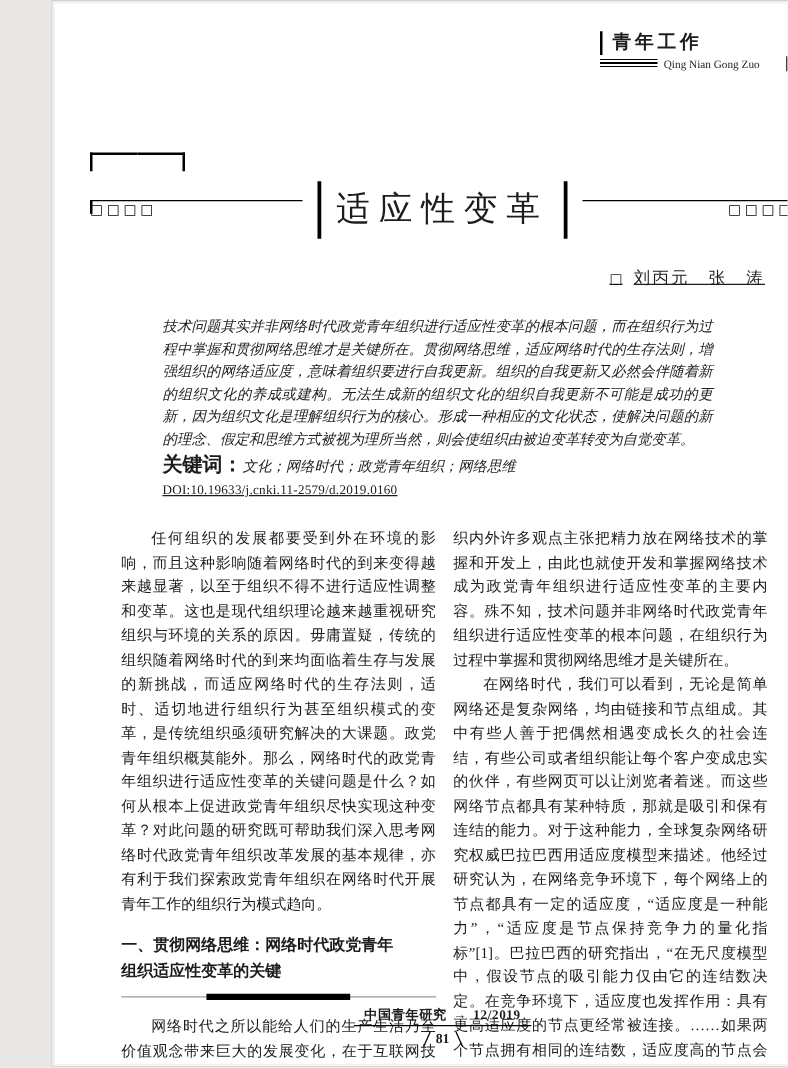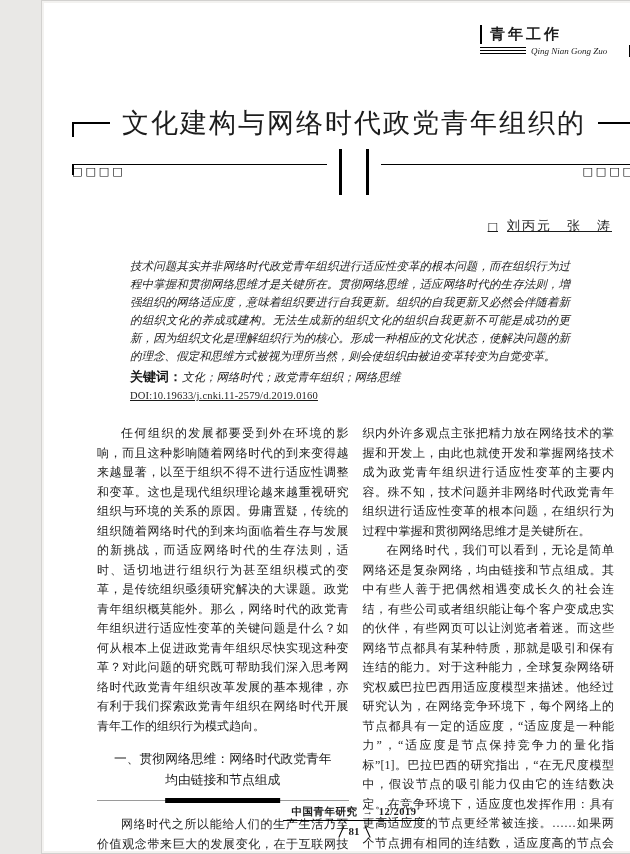--- a/index.html
+++ b/index.html
@@ -13,21 +13,21 @@
     font-family:"Liberation Serif","DejaVu Serif",serif;
     color:#1c1c1c;
     overflow:hidden;
     margin-left:41px;
   }
   
   .cat{position:absolute;top:24px;right:36px;width:150px;}
   .cat-cn{font-size:15px;font-weight:bold;letter-spacing:3px;border-left:2px solid #000;padding-left:8px;line-height:1.25;}
   .cat-sub{display:flex;align-items:center;border-right:1.5px solid #000;padding:1px 3px 1px 0;margin-top:1px;}
   .lines3{width:46px;height:7px;background:repeating-linear-gradient(#000 0 1px,transparent 1px 3px);margin-right:5px;flex:none;}
-  .cat-en{font-size:9px;font-style:italic;white-space:nowrap;}
+  .cat-en{font-size:9px;white-space:nowrap;}
   
   .title-block{padding-top:104px;}
   .t-row1{display:flex;align-items:flex-start;padding:0 30px;}
   .corner{width:36px;height:13px;margin-top:17px;flex:none;}
   .corner.l{border-top:2px solid #000;border-left:2px solid #000;}
   .corner.r{border-top:2px solid #000;border-right:2px solid #000;}
   .t-text1{flex:1;text-align:center;font-size:27px;letter-spacing:2px;line-height:36px;white-space:nowrap;}
   .t-row2{display:flex;align-items:flex-start;padding:0 30px;margin-top:8px;}
   .deco{flex:1;position:relative;border-top:1.5px solid #000;height:16px;margin-top:15px;display:flex;}
   .deco.l::before{content:"";position:absolute;left:0;top:-1px;width:1.5px;height:11px;background:#000;}
@@ -37,29 +37,29 @@
   .vbar{width:3px;height:46px;background:#000;margin:0 12px;flex:none;}
   .t-text2{font-size:27px;letter-spacing:7px;line-height:44px;white-space:nowrap;}
   
   .authors{text-align:right;padding-right:54px;margin-top:22px;font-size:13px;letter-spacing:2px;text-decoration:underline;}
   .authors .box{font-family:"DejaVu Sans",sans-serif;font-size:11px;margin-right:9px;letter-spacing:0;}
   
   .abstract{display:flex;margin:22px 96px 0 88px;font-size:11.5px;line-height:18px;text-align:justify;}
   .ab-label{font-weight:bold;white-space:nowrap;flex:none;width:46px;font-size:12px;}
   .ab-text{font-style:italic;}
   .keywords{margin:3px 80px 0 88px;font-size:11.5px;line-height:18px;}
-  .kw-label{font-weight:bold;font-size:13px;}
+  .kw-label{font-weight:bold;font-size:16px;}
   .kw-text{font-style:italic;}
   .doi{margin:2px 80px 0 88px;font-size:10.5px;line-height:16px;letter-spacing:.2px;text-decoration:underline;}
   
   .columns{display:flex;gap:14px;margin:20px 52px 0 55px;font-size:12px;line-height:19.5px;text-align:justify;}
   .col{flex:1;min-width:0;}
   .col p{margin:0;text-indent:2em;}
   .col p.cont{text-indent:0;}
-  .sec-heading{margin-top:13px;font-weight:normal;text-align:center;font-size:12.8px;line-height:21px;text-indent:0;}
+  .sec-heading{margin-top:13px;font-weight:bold;text-align:left;font-size:12.8px;line-height:21px;text-indent:0;}
   .sec-heading span{display:block;}
   .rule{position:relative;height:6px;margin:7px 0 11px;}
   .rule-thin{position:absolute;left:0;right:0;top:2px;height:1px;background:#9a9a9a;}
   .rule-bar{position:absolute;left:50%;transform:translateX(-50%);top:0;width:46%;height:4.5px;background:#000;}
   
   .footer{position:absolute;bottom:14px;left:0;right:0;text-align:center;}
   .footer-line{display:inline-block;border-bottom:1px solid #000;padding:0 8px 1px;font-size:10.5px;font-weight:bold;letter-spacing:.5px;}
   .footer-line .arrow{font-weight:normal;padding:0 2px;}
   .pagenum-wrap{margin-top:0;}
   .pagenum{position:relative;display:inline-block;font-size:11px;font-weight:bold;padding:0 11px;line-height:13px;}
@@ -76,28 +76,28 @@
     <div class="cat-cn">青年工作</div>
     <div class="cat-sub">
       <span class="lines3"></span>
       <span class="cat-en">Qing Nian Gong Zuo</span>
     </div>
   </div>
 
   <div class="title-block">
     <div class="t-row1">
       <span class="corner l"></span>
-      <span class="t-text1">文化建构与网络时代政党青年组织的</span>
       <span class="corner r"></span>
     </div>
     <div class="t-row2">
       <span class="deco l">
           <span class="sq">□□□□</span>
         </span>
       <span class="vbar"></span>
+      <span class="t-text2">适应性变革</span>
       <span class="vbar"></span>
       <span class="deco r">
           <span class="sq">□□□□</span>
         </span>
     </div>
   </div>
 
   <div class="authors">
     <span class="box">□</span><span>刘丙元　张　涛</span>
   </div>
@@ -110,21 +110,21 @@
     <span class="kw-label">关键词：</span><span class="kw-text">文化；网络时代；政党青年组织；网络思维</span>
   </div>
 
   <div class="doi">DOI:10.19633/j.cnki.11-2579/d.2019.0160</div>
 
   <div class="columns">
     <div class="col">
       <p>任何组织的发展都要受到外在环境的影响，而且这种影响随着网络时代的到来变得越来越显著，以至于组织不得不进行适应性调整和变革。这也是现代组织理论越来越重视研究组织与环境的关系的原因。毋庸置疑，传统的组织随着网络时代的到来均面临着生存与发展的新挑战，而适应网络时代的生存法则，适时、适切地进行组织行为甚至组织模式的变革，是传统组织亟须研究解决的大课题。政党青年组织概莫能外。那么，网络时代的政党青年组织进行适应性变革的关键问题是什么？如何从根本上促进政党青年组织尽快实现这种变革？对此问题的研究既可帮助我们深入思考网络时代政党青年组织改革发展的基本规律，亦有利于我们探索政党青年组织在网络时代开展青年工作的组织行为模式趋向。</p>
       <div class="sec-heading">
         <span>一、贯彻网络思维：网络时代政党青年</span>
-        <span>均由链接和节点组成</span>
+        <span>组织适应性变革的关键</span>
       </div>
       <div class="rule">
         <div class="rule-thin"></div>
         <div class="rule-bar"></div>
       </div>
       <p>网络时代之所以能给人们的生产生活乃至价值观念带来巨大的发展变化，在于互联网技术和信息媒体技术的革命性发展。也正因为如此，为适应网络时代对组织发展以及青年工作提出的新要求，政党青年组</p>
     </div>
     <div class="col">
       <p class="cont">织内外许多观点主张把精力放在网络技术的掌握和开发上，由此也就使开发和掌握网络技术成为政党青年组织进行适应性变革的主要内容。殊不知，技术问题并非网络时代政党青年组织进行适应性变革的根本问题，在组织行为过程中掌握和贯彻网络思维才是关键所在。</p>
       <p>在网络时代，我们可以看到，无论是简单网络还是复杂网络，均由链接和节点组成。其中有些人善于把偶然相遇变成长久的社会连结，有些公司或者组织能让每个客户变成忠实的伙伴，有些网页可以让浏览者着迷。而这些网络节点都具有某种特质，那就是吸引和保有连结的能力。对于这种能力，全球复杂网络研究权威巴拉巴西用适应度模型来描述。他经过研究认为，在网络竞争环境下，每个网络上的节点都具有一定的适应度，“适应度是一种能力”，“适应度是节点保持竞争力的量化指标”[1]。巴拉巴西的研究指出，“在无尺度模型中，假设节点的吸引能力仅由它的连结数决定。在竞争环境下，适应度也发挥作用：具有更高适应度的节点更经常被连接。……如果两个节点拥有相同的连结数，适应度高的节点会更快获得连结”[2]。由此，巴拉巴西得出结论：适应度主导一切[3]。因此，网络适应度是任何组织以及网络节点</p>

